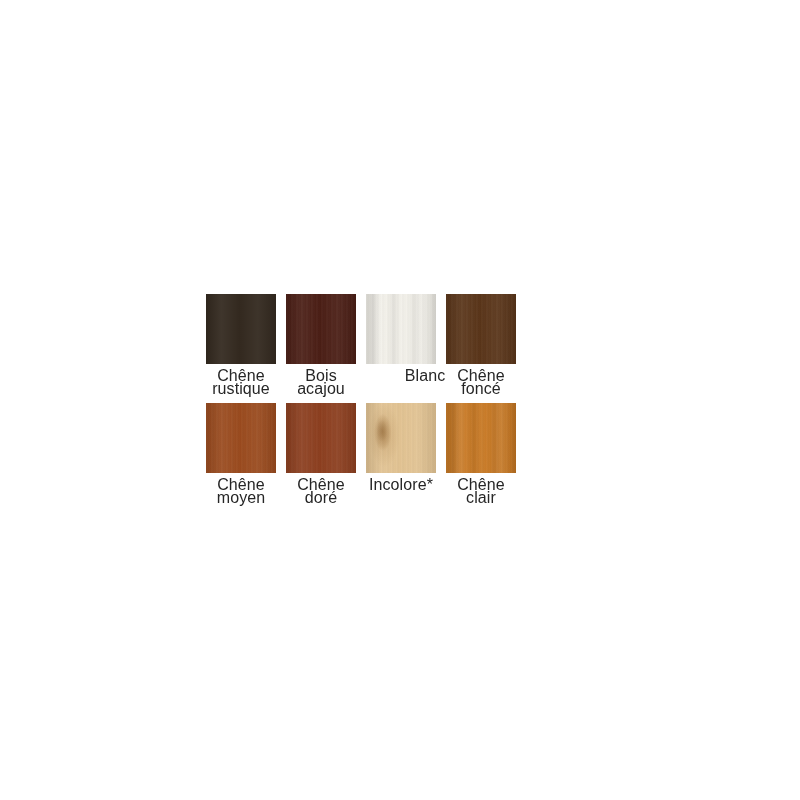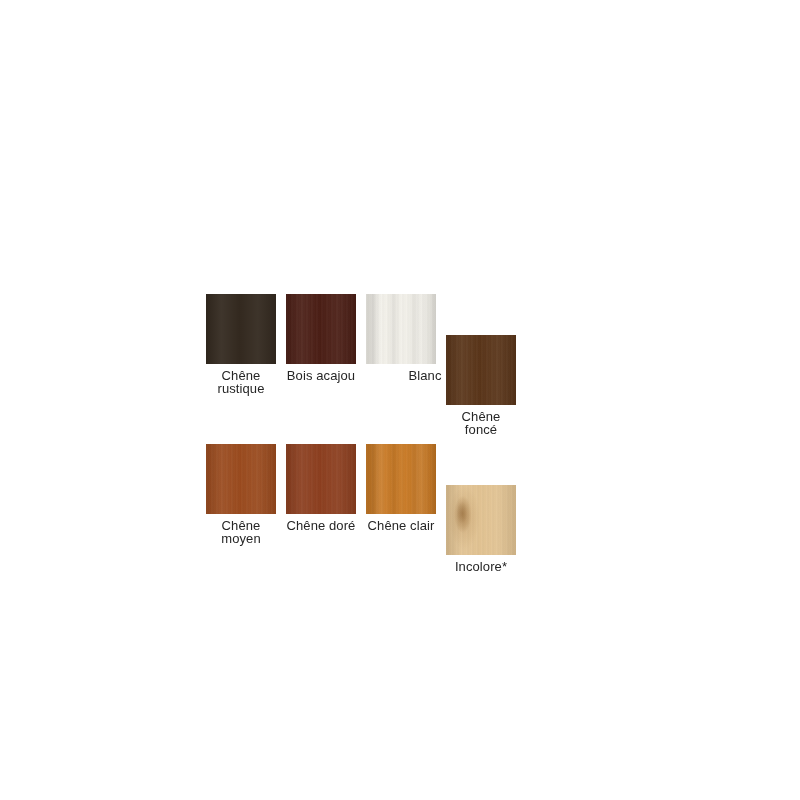--- a/index.html
+++ b/index.html
@@ -34,21 +34,20 @@
 
   .swatch-cell {
     width: 70px;
     margin-right: 10px;
     display: flex;
     flex-direction: column;
     align-items: center;
   }
   .swatch-cell:last-child {
     margin-right: 0;
-    margin-top: 41px;
   }
 
   .swatch-chip {
     width: 70px;
     height: 70px;
     position: relative;
     overflow: hidden;
     display: block;
     background-color: #8a6a43;
   }
@@ -94,21 +93,21 @@
   
   .swatch-chip .grain.knot {
     background-image:
       radial-gradient(ellipse 14px 30px at 24% 42%, rgba(150,105,52,0.55) 0%, rgba(150,105,52,0.28) 38%, rgba(150,105,52,0.00) 62%),
       radial-gradient(ellipse 22px 46px at 26% 46%, rgba(160,115,60,0.30) 0%, rgba(160,115,60,0.00) 70%),
       radial-gradient(ellipse 7px 15px at 23% 40%, rgba(120,82,38,0.45) 0%, rgba(120,82,38,0.00) 75%);
   }
 
   .swatch-label {
     margin-top: 5px;
-    font-size: 13px;
+    font-size: 16px;
     line-height: 13px;
     color: #262626;
     text-align: center;
     max-width: 76px;
     white-space: pre-line;
     letter-spacing: 0.1px;
   }
 </style>
 </head>
 <body style="background: rgb(255, 255, 255);">
@@ -152,32 +151,32 @@
           <div class="grain sheen"></div>
         </div>
         <div class="swatch-label" style="color: rgb(38, 38, 38);">Chêne
 moyen</div>
       </div>
       <div class="swatch-cell">
         <div class="swatch-chip" style="background-color: rgb(140, 62, 30);">
           <div class="grain fine"></div>
           <div class="grain sheen"></div>
         </div>
-        <div class="swatch-label" style="color: rgb(38, 38, 38); text-align: right;">Chêne doré</div>
+        <div class="swatch-label" style="color: rgb(38, 38, 38);">Chêne doré</div>
+      </div>
+      <div class="swatch-cell">
+        <div class="swatch-chip" style="background-color: rgb(226, 195, 146);">
+          <div class="grain fine"></div>
+          <div class="grain knot"></div>
+          <div class="grain sheen"></div>
+        </div>
+        <div class="swatch-label" style="color: rgb(38, 38, 38);">Incolore*</div>
       </div>
       <div class="swatch-cell">
         <div class="swatch-chip" style="background-color: rgb(200, 120, 34);">
           <div class="grain fine"></div>
           <div class="grain broad"></div>
           <div class="grain sheen"></div>
         </div>
         <div class="swatch-label" style="color: rgb(38, 38, 38);">Chêne clair</div>
       </div>
-      <div class="swatch-cell">
-        <div class="swatch-chip" style="background-color: rgb(226, 195, 146);">
-          <div class="grain fine"></div>
-          <div class="grain knot"></div>
-          <div class="grain sheen"></div>
-        </div>
-        <div class="swatch-label" style="color: rgb(38, 38, 38);">Incolore*</div>
-      </div>
     </div>
   </div>
 
 </body></html>

